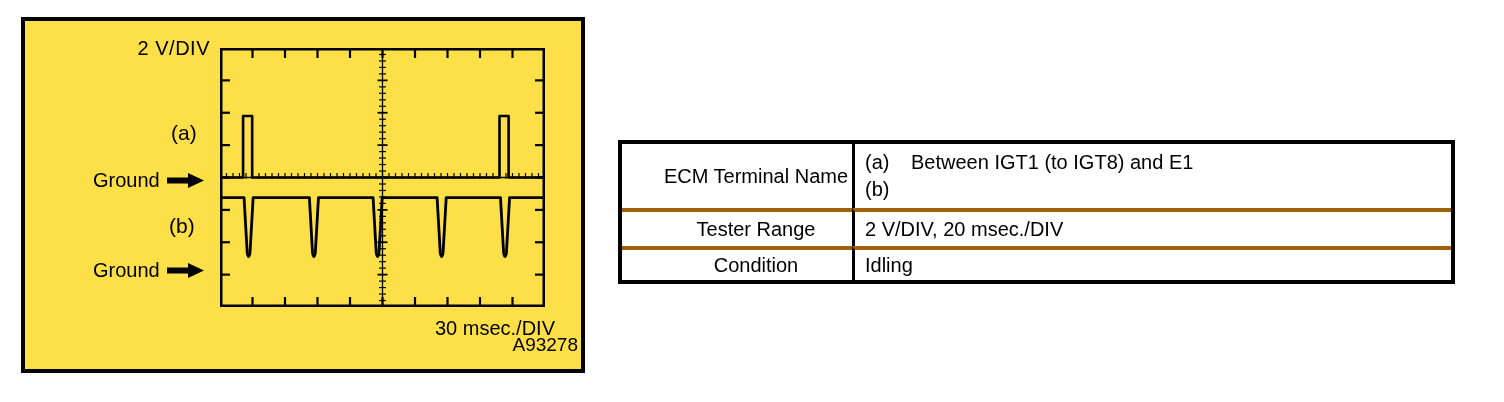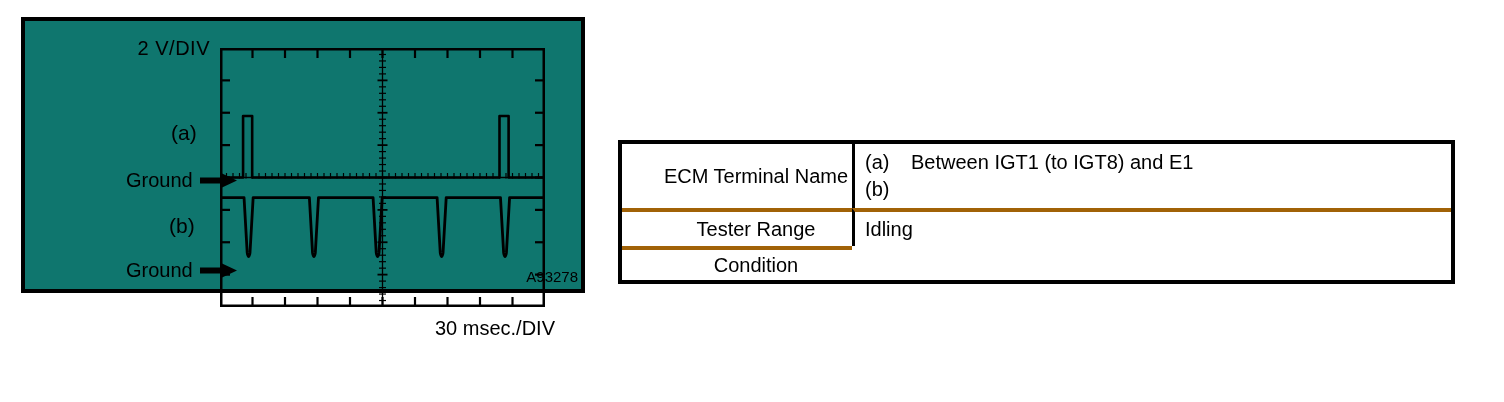--- a/index.html
+++ b/index.html
@@ -3,36 +3,36 @@
 <meta charset="utf-8">
 <style>
   html,body{margin:0;padding:0;background:#ffffff;}
   .stage{
     position:relative;width:1504px;height:402px;background:#ffffff;
     font-family:"Liberation Sans","DejaVu Sans",sans-serif;color:#000;
     overflow:hidden;
   }
   
   .figure-frame{
-    position:absolute;left:21px;top:17px;width:564px;height:276px;
-    border:4px solid #000;box-sizing:border-box;background:#0f766e;
+    position:absolute;left:21px;top:17px;width:564px;height:356px;
+    border:4px solid #000;box-sizing:border-box;background:#fde047;
   }
   .figure-frame .abs{position:absolute;}
   .lbl{font-size:20px;line-height:1.1;white-space:nowrap;}
   .lbl-volts{left:55px;top:16px;width:130px;text-align:right;letter-spacing:.5px;}
   .lbl-tag{font-size:21px;}
   .lbl-tag-a{left:146px;top:100px;}
   .lbl-tag-b{left:144px;top:193px;}
-  .ground-row{display:flex;align-items:center;gap:7px;height:24px;margin-left:33px;}
+  .ground-row{display:flex;align-items:center;gap:7px;height:24px;}
   .ground-row-a{left:68px;top:147px;}
   .ground-row-b{left:68px;top:237px;}
   .ground-row svg{display:block;}
   .scope-svg{left:195px;top:27px;}
   .lbl-time{left:340px;top:296px;width:190px;text-align:right;}
-  .lbl-code{right:3px;bottom:4px;font-size:15px;}
+  .lbl-code{right:3px;bottom:13px;font-size:19px;}
   
   .spec-table{
     position:absolute;left:618px;top:140px;width:837px;height:144px;
     border:4px solid #000;box-sizing:border-box;background:#fff;
     display:grid;grid-template-columns:230px 1fr;grid-template-rows:64px 38px 34px;
     font-size:20px;
   }
   .spec-table .cell{box-sizing:border-box;display:flex;align-items:center;overflow:hidden;}
   .spec-table .th{justify-content:center;text-align:center;padding-left:38px;}
   .spec-table .td{border-left:3px solid #000;padding-left:10px;}
@@ -212,18 +212,19 @@
       <div class="line">
         <span class="mk">(a)</span>
         <span>Between IGT1 (to IGT8) and E1</span>
       </div>
       <div class="line">
         <span class="mk">(b)</span>
       </div>
     </div>
 
     <div class="cell th r2">Tester Range</div>
-
+    <div class="cell td r2">2 V/DIV, 20 msec./DIV</div>
+
+    <div class="cell th r2">Condition</div>
     <div class="cell td r2">Idling</div>
-    <div class="cell th r2">Condition</div>
   </div>
 
 </div>
 
 </body></html>

